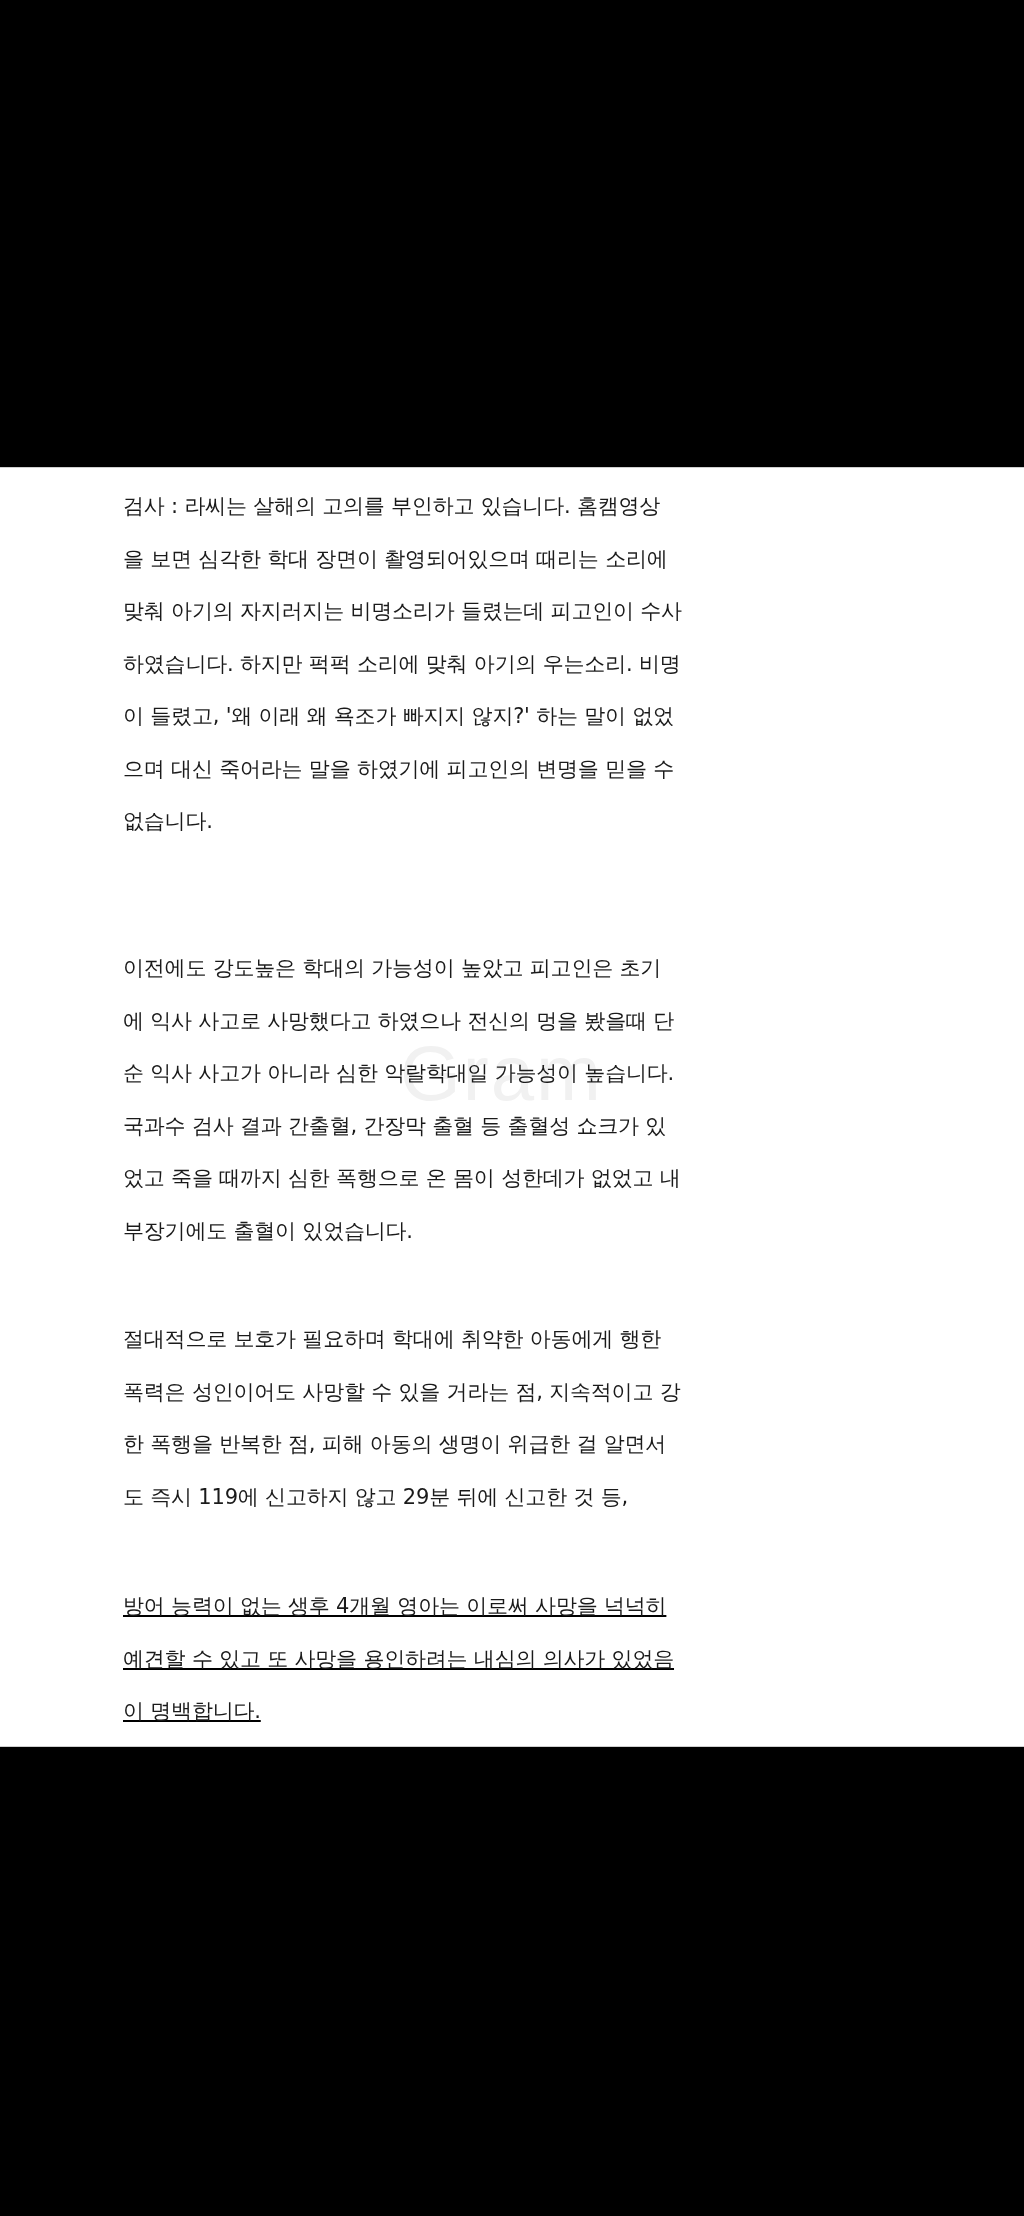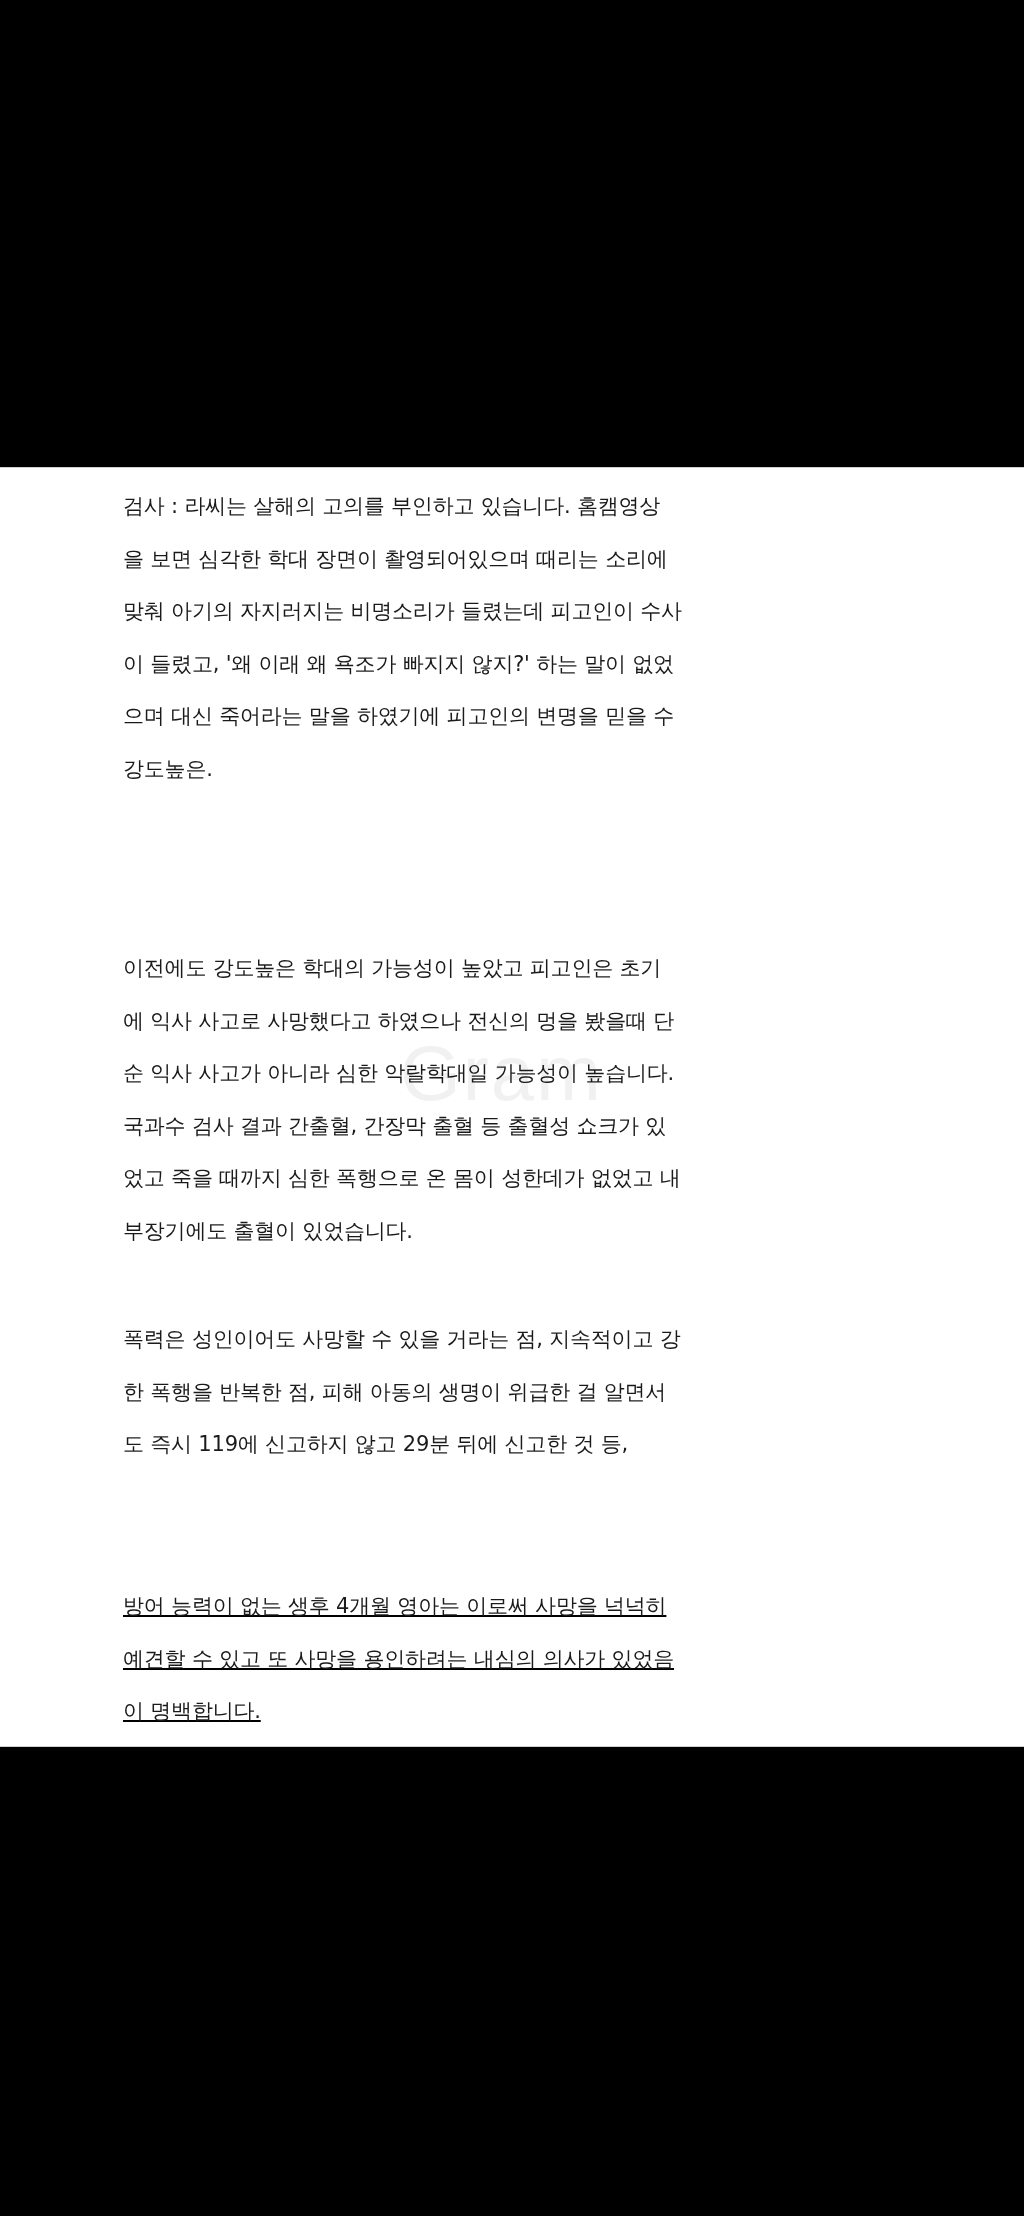--- a/index.html
+++ b/index.html
@@ -71,35 +71,37 @@
 
 <div class="top-black"></div>
 
 <div class="doc">
   <div class="watermark">Gram</div>
 
   <div class="para p1">
     <span class="line">검사 : 라씨는 살해의 고의를 부인하고 있습니다. 홈캠영상</span>
     <span class="line">을 보면 심각한 학대 장면이 촬영되어있으며 때리는 소리에</span>
     <span class="line">맞춰 아기의 자지러지는 비명소리가 들렸는데 피고인이 수사</span>
+    <span class="line">하였습니다. 하지만 퍽퍽 소리에 맞춰 아기의 우는소리. 비명</span>
     <span class="line">이 들렸고, '왜 이래 왜 욕조가 빠지지 않지?' 하는 말이 없었</span>
     <span class="line">으며 대신 죽어라는 말을 하였기에 피고인의 변명을 믿을 수</span>
-    <span class="line">강도높은.</span>
+    <span class="line">없습니다.</span>
   </div>
 
   <div class="para p2">
     <span class="line">이전에도 강도높은 학대의 가능성이 높았고 피고인은 초기</span>
     <span class="line">에 익사 사고로 사망했다고 하였으나 전신의 멍을 봤을때 단</span>
     <span class="line">순 익사 사고가 아니라 심한 악랄학대일 가능성이 높습니다.</span>
     <span class="line">국과수 검사 결과 간출혈, 간장막 출혈 등 출혈성 쇼크가 있</span>
     <span class="line">었고 죽을 때까지 심한 폭행으로 온 몸이 성한데가 없었고 내</span>
     <span class="line">부장기에도 출혈이 있었습니다.</span>
   </div>
 
   <div class="para p3">
+    <span class="line">절대적으로 보호가 필요하며 학대에 취약한 아동에게 행한</span>
     <span class="line">폭력은 성인이어도 사망할 수 있을 거라는 점, 지속적이고 강</span>
     <span class="line">한 폭행을 반복한 점,  피해 아동의 생명이 위급한 걸 알면서</span>
     <span class="line">도 즉시 119에 신고하지 않고 29분 뒤에 신고한 것 등,</span>
   </div>
 
   <div class="para p4">
     <span class="line">방어 능력이 없는 생후 4개월 영아는 이로써 사망을 넉넉히</span>
     <span class="line">예견할 수 있고 또 사망을 용인하려는 내심의 의사가 있었음</span>
     <span class="line">이 명백합니다.</span>
   </div>

